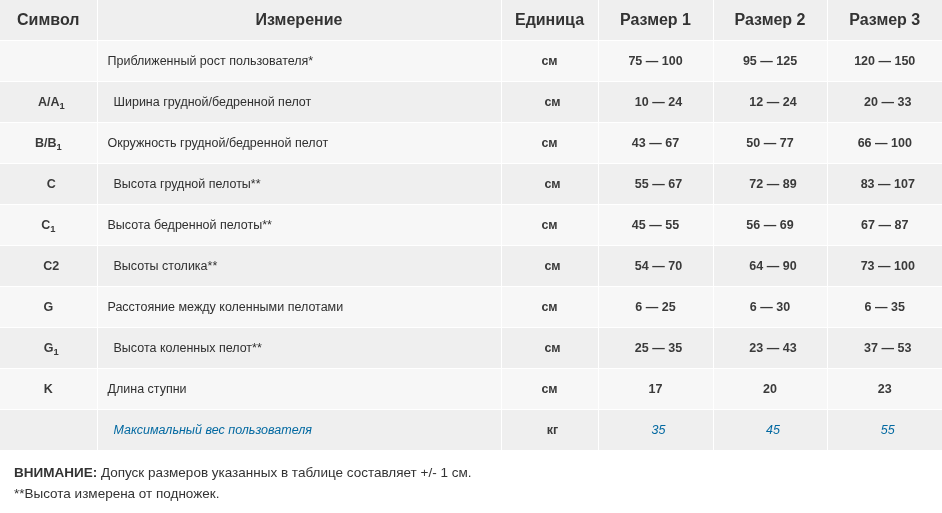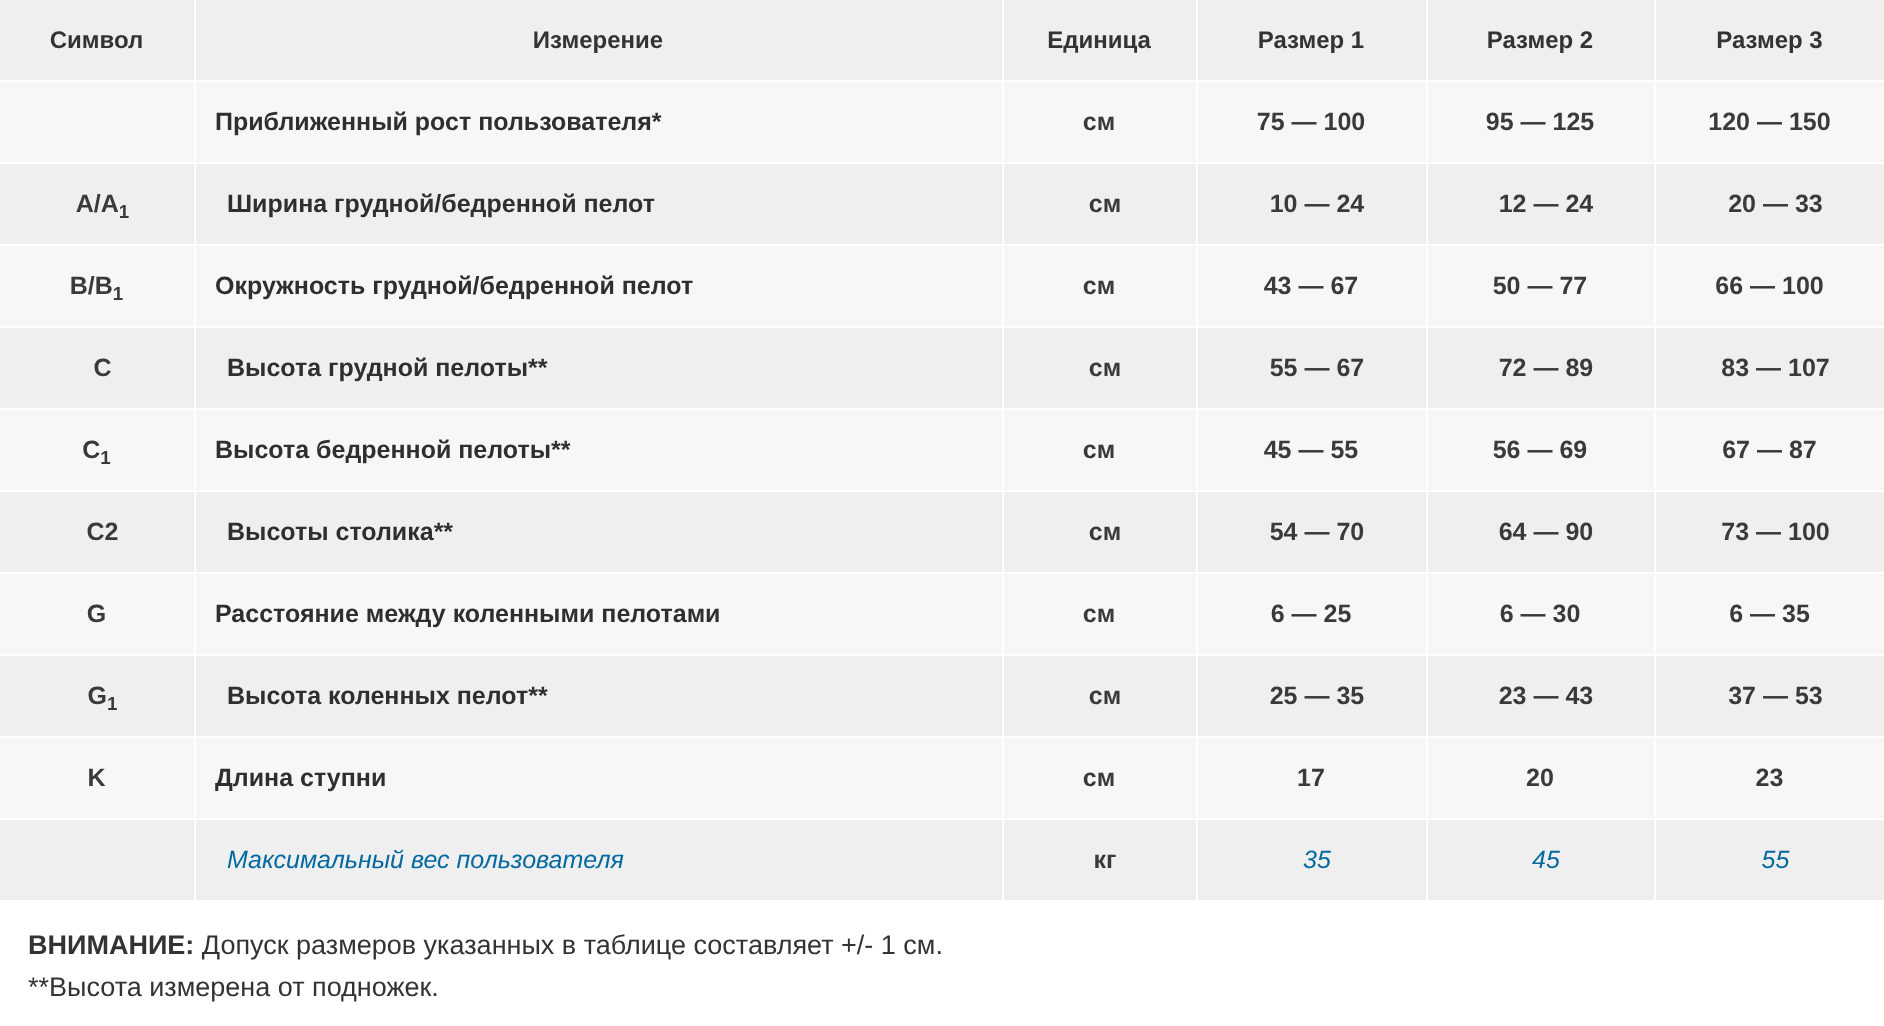--- a/index.html
+++ b/index.html
@@ -25,21 +25,21 @@
   table.spec col.c-symbol { width: 97px; }
   table.spec col.c-measure { width: 404px; }
   table.spec col.c-unit { width: 97px; }
   table.spec col.c-s1 { width: 115px; }
   table.spec col.c-s2 { width: 114px; }
   table.spec col.c-s3 { width: 115px; }
 
   table.spec thead th {
     background: #efefef;
     color: #333333;
-    font-size: 12px;
+    font-size: 16px;
     font-weight: bold;
     height: 40px;
     padding: 0 10px;
     border-right: 1px solid #ffffff;
     border-bottom: 1px solid #ffffff;
     text-align: center;
     vertical-align: middle;
     white-space: nowrap;
   }
   table.spec thead th:last-child { border-right: none; }
@@ -58,21 +58,21 @@
   table.spec tbody tr.alt td { background: #efefef; padding-left: 16px; }
 
   td.symbol {
     text-align: center;
     font-weight: bold;
     color: #3a3a3a;
     white-space: nowrap;
   }
   td.measure {
     text-align: left;
-    font-weight: bold;
+    font-weight: normal;
     color: #2f2f2f;
   }
   td.unit {
     text-align: center;
     font-weight: bold;
     font-size: 11px;
     color: #3a3a3a;
   }
   td.val {
     text-align: center;

